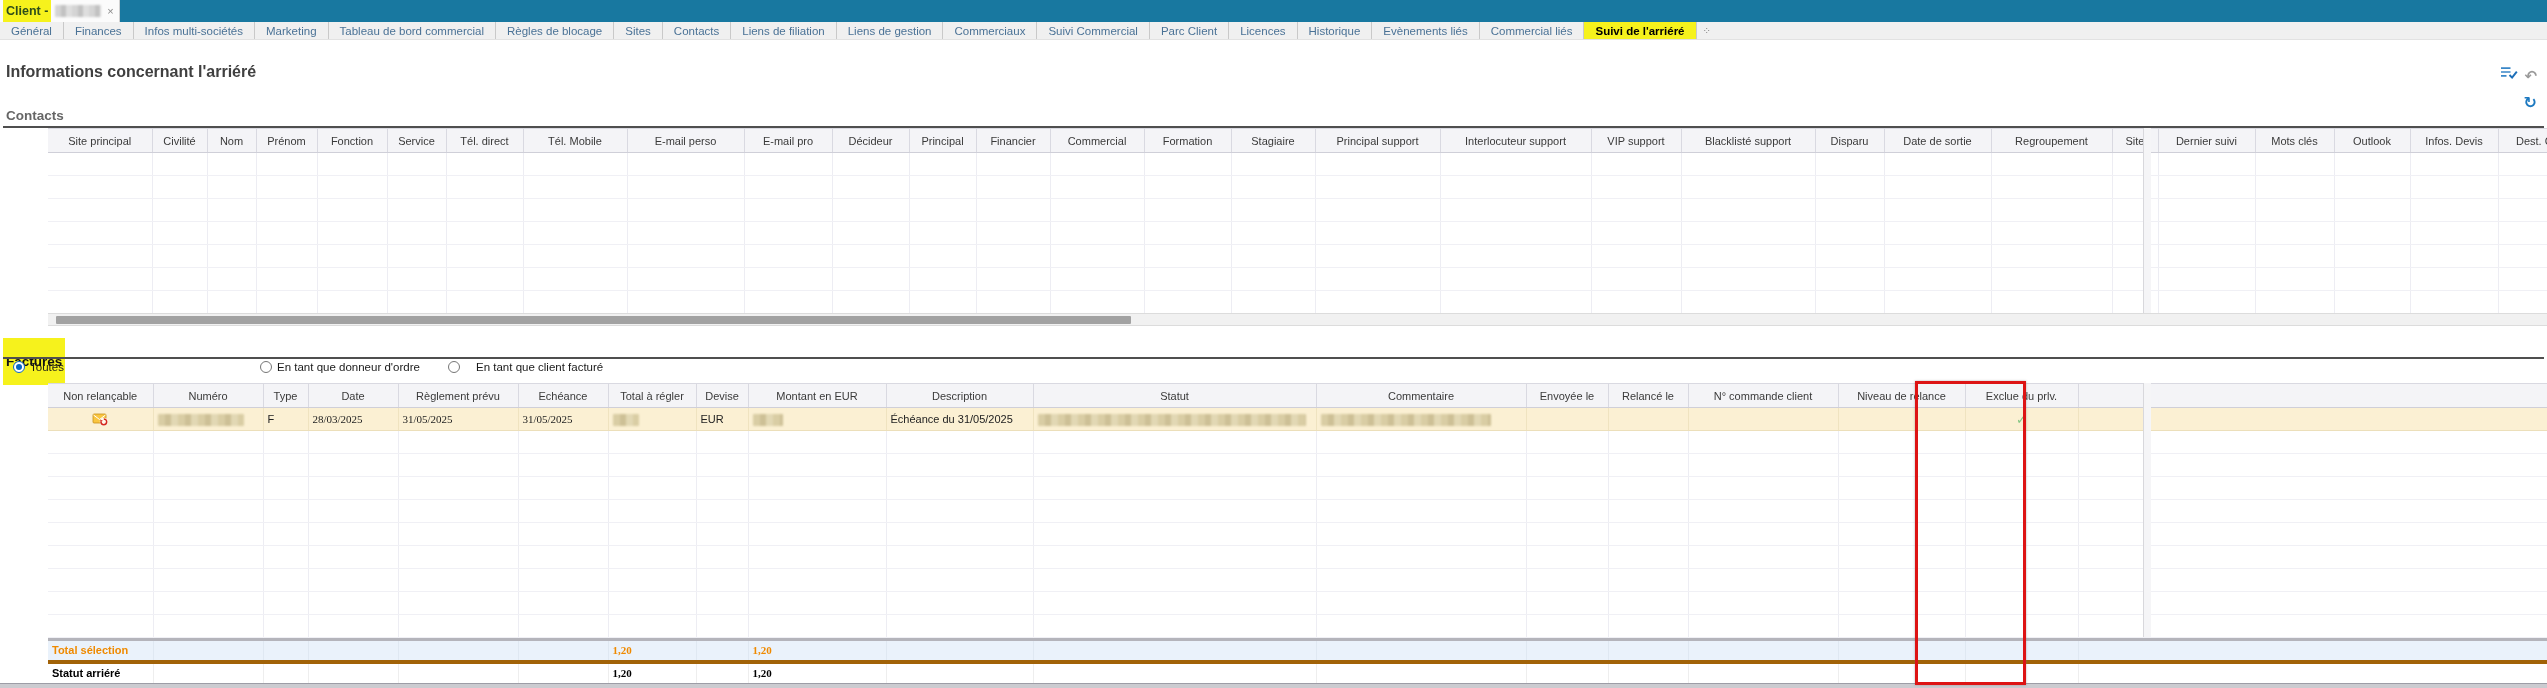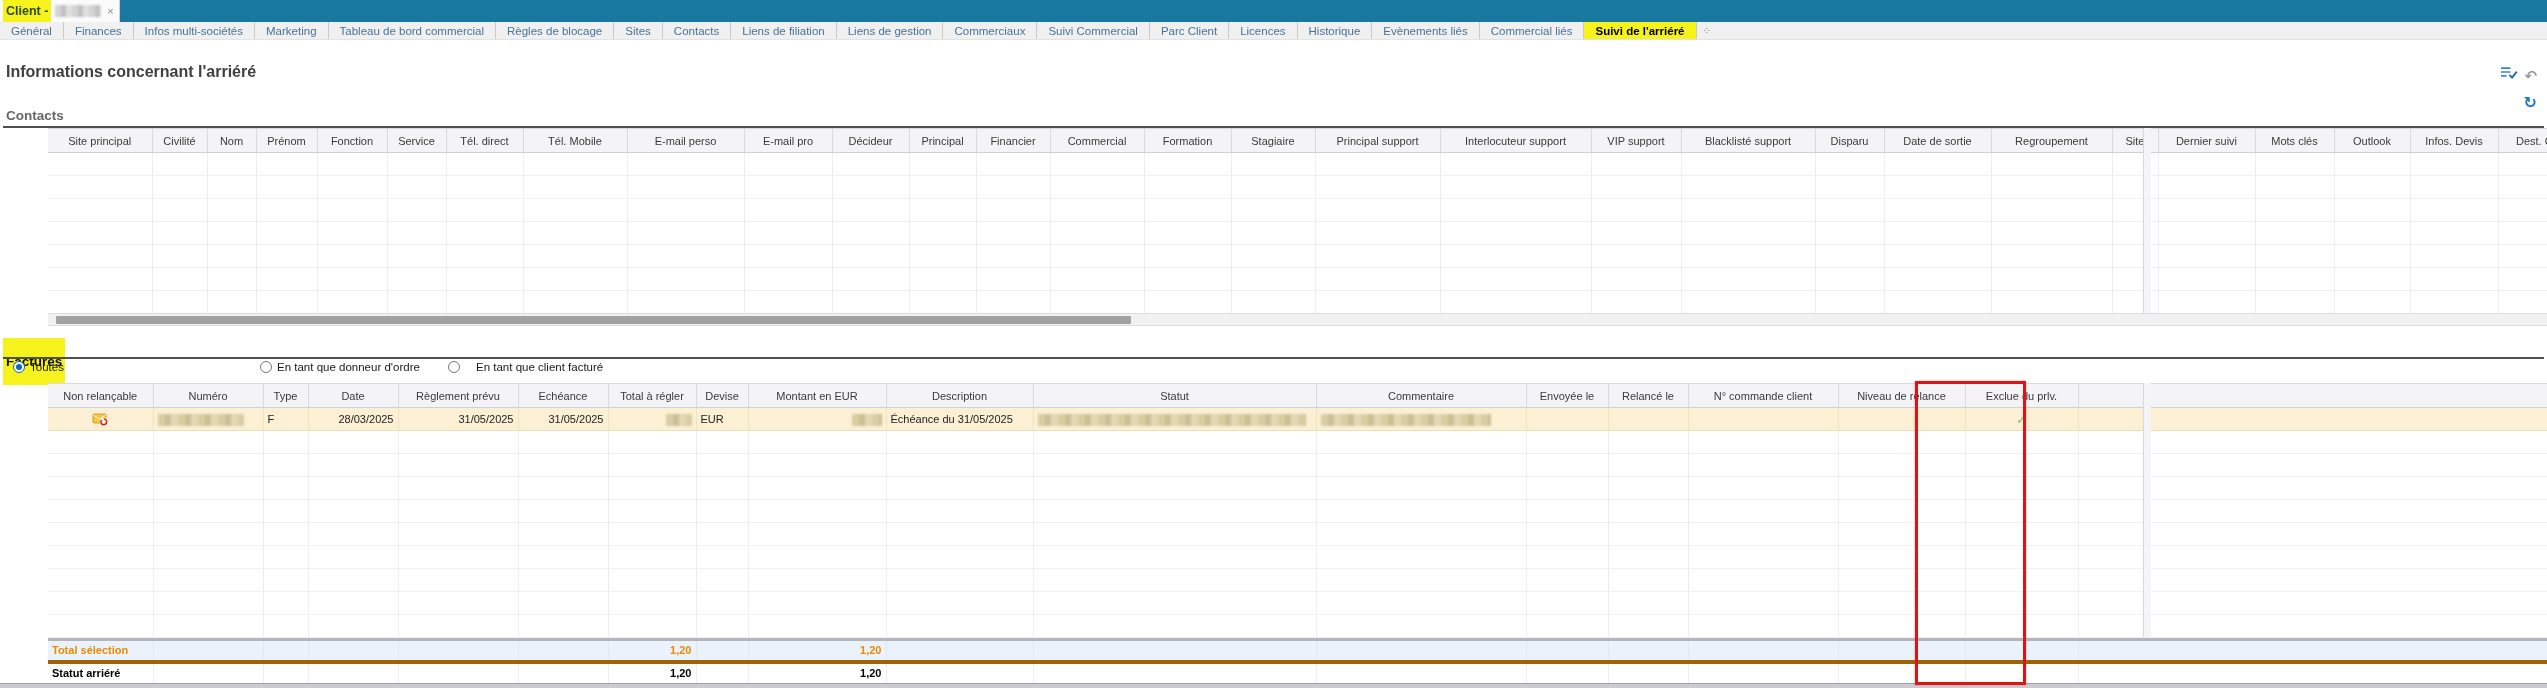--- a/index.html
+++ b/index.html
@@ -38,21 +38,21 @@
   .section-label.hl { background:#f6f21c; color:#111; padding:16px 3px; left:3px; }
   .rule { position:absolute; left:3px; right:3px; border-top:2px solid #4f4f4f; height:0; }
 
   
   table.grid { border-collapse:collapse; table-layout:fixed; width:2547px; background:#fff; }
   table.grid th { background:#f4f4f7; border-right:1px solid #d9d9e1; border-bottom:1px solid #cfcfd8; border-top:1px solid #d9d9e1;
                   font-weight:normal; font-size:11px; color:#3a3a3a; height:24px; padding:0 4px;
                   white-space:nowrap; overflow:hidden; text-align:center; cursor:default; }
   table.grid td { border-right:1px solid #ededf3; border-bottom:1px solid #f0f0f5; height:23px;
                   font-size:11px; color:#222; padding:0 4px; white-space:nowrap; overflow:hidden; }
-  td.r, th.r { text-align:right; }
+  td.r, th.r { text-align:left;font-family:Liberation Serif, serif; }
   td.l, th.l { text-align:left; }
   td.c { text-align:center; }
 
   .panel { position:absolute; left:0; width:2103px;margin-left:48px; }
   .vstrip { position:absolute; right:0; top:0; width:8px; background:#f5f5f7; border-left:1px solid #d8d8dc; }
 
   
   .hscroll { position:absolute; left:0; top:185px; width:2547px; height:13px; background:#f1f1f1;
              border:1px solid #dcdcdc; border-left:none; border-right:none; }
   .hthumb { position:absolute; left:8px; top:2px; width:1075px; height:8px; background:#a2a2a2; border-radius:1px; }

